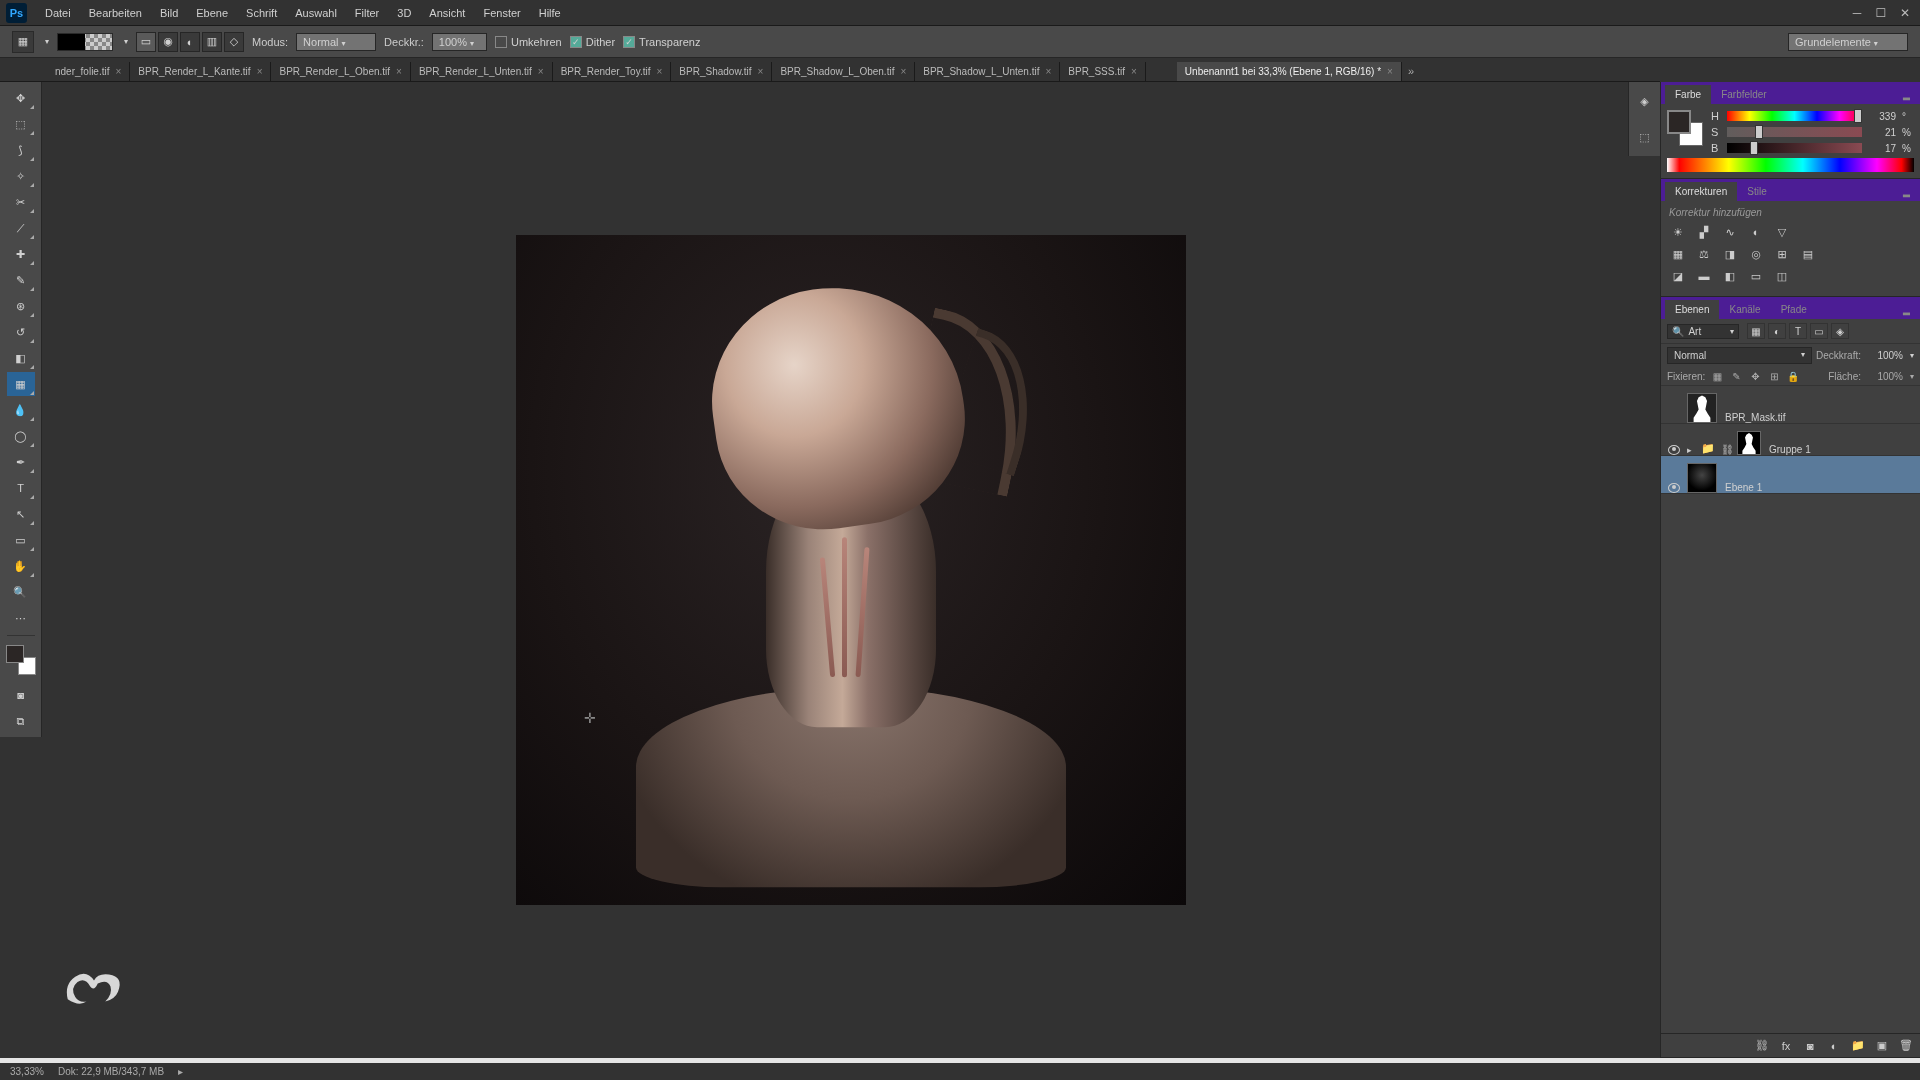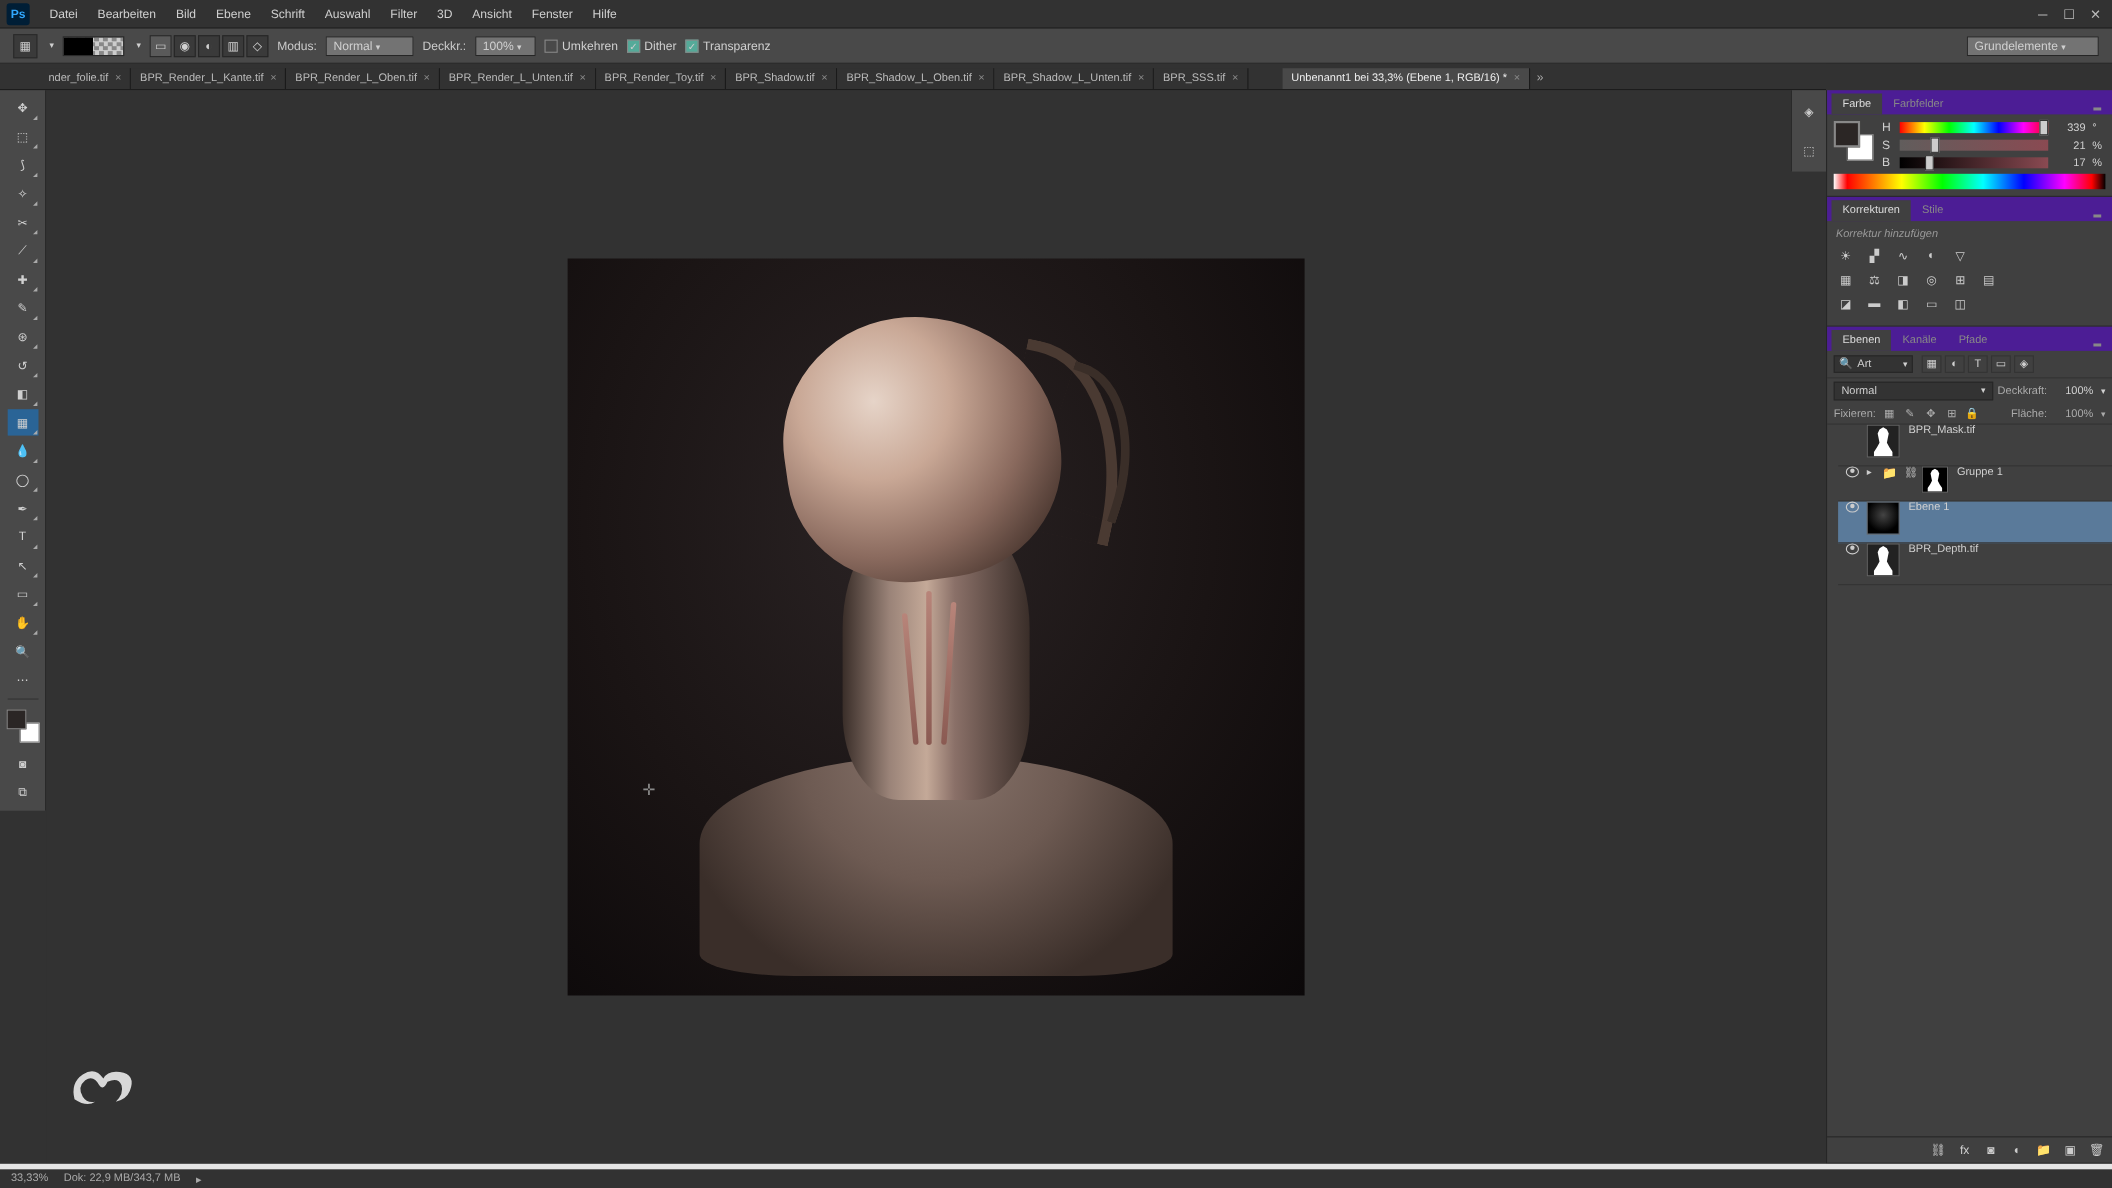--- a/index.html
+++ b/index.html
@@ -21,21 +21,21 @@
 .btn-toggle { width:20px;height:20px; background:#3a3a3a; border:1px solid #262626; display:flex;align-items:center;justify-content:center;}
 .btn-toggle.active { background:#5a5a5a; }
 .opt-label{color:#ccc;}
 .opt-sel{background:#737373;border:1px solid #262626;padding:2px 12px 2px 6px;min-width:80px;}
 .chk{display:flex;align-items:center;gap:4px;}
 .chk-box{width:12px;height:12px;border:1px solid #888;display:flex;align-items:center;justify-content:center;font-size:9px;}
 .chk-box.checked{background:#5a9;}
 .right-opts{margin-left:auto;display:flex;align-items:center;gap:8px;}
 
 
-.doctabs { height: 24px; background: #323232; display: flex; align-items: flex-end; padding-left: 36px; border-bottom: 1px solid #1a1a1a; overflow:hidden; width:calc(100% - 260px);}
+.doctabs { height: 24px; background: #323232; display: flex; align-items: flex-end; padding-left: 47px; border-bottom: 1px solid #1a1a1a; overflow:hidden; width:calc(100% - 260px);}
 .doctab { padding: 4px 8px; background: #323232; color: #bbb; font-size: 10px; display:flex; align-items:center; gap:6px; border-right:1px solid #1a1a1a; white-space:nowrap;}
 .doctab.active { background: #494949; color: #eee; margin-left: 31px; }
 .doctab .x{font-size:10px;color:#888;}
 .doctabs-more{padding:4px 6px;color:#aaa;}
 
 
 .workspace { position: absolute; top: 82px; left: 42px; right: 260px; bottom: 22px; background: #323232; display:flex; align-items:center; justify-content:center; overflow:hidden;}
 .canvas { width: 670px; height: 670px; background: radial-gradient(ellipse at 45% 35%, #2a2324 0%, #1a1414 55%, #0b0809 100%); position:relative; overflow:hidden;}
 .creature { position:absolute; left:50%; top:50%; transform:translate(-50%,-48%); width:430px; height:610px;}
 .c-torso{position:absolute; bottom:0; left:50%; transform:translateX(-50%); width:430px; height:200px; background:radial-gradient(ellipse at 50% 0%, #8a766d 0%, #6d5a52 40%, #3a2e29 80%); border-radius:50% 50% 20% 20% / 40% 40% 10% 10%;}
@@ -103,21 +103,21 @@
 .filter-icons div{width:18px;height:16px;border:1px solid #333;display:flex;align-items:center;justify-content:center;font-size:10px;}
 .blend-row{padding:3px 6px;display:flex;align-items:center;gap:4px;}
 .blend-sel{background:#333;border:1px solid #262626;padding:2px 6px;font-size:10px;flex:1;}
 .opa-lbl{font-size:10px;color:#aaa;}
 .opa-val{font-size:10px;width:38px;text-align:right;}
 .lock-row{padding:2px 6px;display:flex;align-items:center;gap:4px;font-size:10px;color:#aaa;border-bottom:1px solid #333;}
 .lock-icons{display:flex;gap:3px;}
 .lock-icons div{width:16px;height:14px;display:flex;align-items:center;justify-content:center;}
 
 .layer-list{flex:1;overflow:auto;}
-.layer{display:flex;align-items:flex-start;height:38px;border-bottom:1px solid #333;padding:0 4px;gap:4px;margin-left:10px;}
+.layer{display:flex;align-items:flex-end;height:38px;border-bottom:1px solid #333;padding:0 4px;gap:4px;}
 .layer.selected{background:#5a7a9a;}
 .layer.group{height:32px;}
 .vis{width:18px;display:flex;justify-content:center;}
 .eye{width:12px;height:10px;border:1px solid #ccc;border-radius:60%;position:relative;}
 .eye::after{content:"";position:absolute;top:1px;left:3px;width:4px;height:4px;background:#ccc;border-radius:50%;}
 .no-eye{width:12px;height:10px;}
 .folder-ic{width:16px;color:#ccc;}
 .thumb{width:30px;height:30px;border:1px solid #666;background:#222;flex-shrink:0;}
 .thumb.mask{background:#000;}
 .thumb img,.thumb-sil{width:100%;height:100%;}
@@ -434,29 +434,20 @@
       </div>
       <div class="layer selected">
         <div class="vis">
             <div class="eye"></div>
           </div>
         <div class="thumb">
             <div class="thumb-dark"></div>
           </div>
         <span class="lname">Ebene 1</span>
       </div>
-      <div class="layer">
-        <div class="vis">
-            <div class="eye"></div>
-          </div>
-        <div class="thumb">
-            <div class="thumb-sil"></div>
-          </div>
-        <span class="lname">BPR_Depth.tif</span>
-      </div>
     </div>
 
     <div class="layers-bottom">
       <div>⛓</div>
       <div>fx</div>
       <div>◙</div>
       <div>◐</div>
       <div>📁</div>
       <div>▣</div>
       <div>🗑</div>

